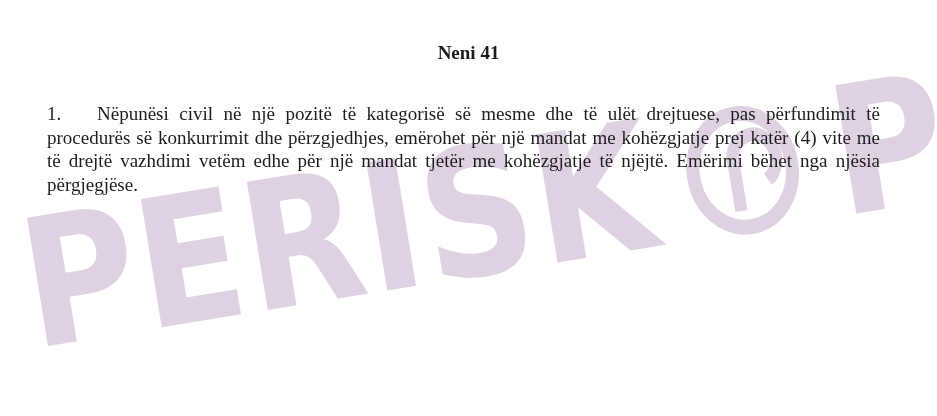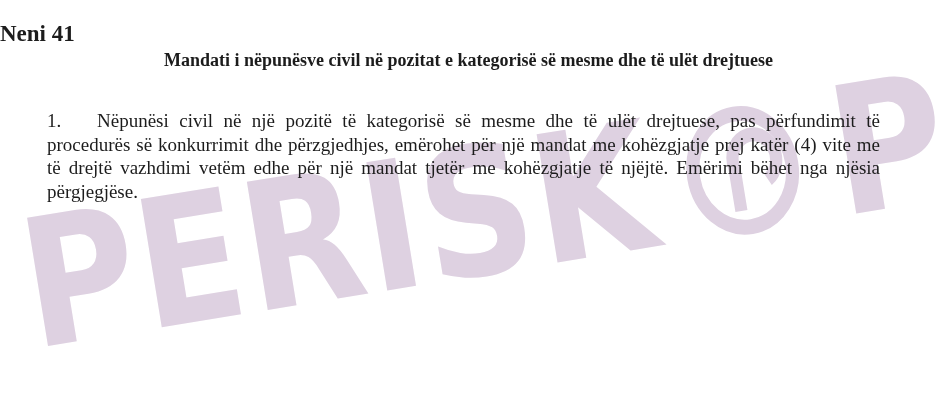--- a/index.html
+++ b/index.html
@@ -34,24 +34,24 @@
     pointer-events: none;
   }
   .watermark .wm-logo { margin: 0 38px; display: block; }
 
   
   .doc {
     position: relative;
     z-index: 1;
   }
   .doc-title {
-    margin-top: 23px;
-    text-align: left;
+    margin-top: 42px;
+    text-align: center;
     font-weight: bold;
-    font-size: 23px;
+    font-size: 19px;
     line-height: 22px;
   }
   .doc-subtitle {
     margin-top: 4px;
     text-align: center;
     font-weight: bold;
     font-size: 18px;
     line-height: 22px;
   }
   .content {
@@ -78,21 +78,20 @@
     <span>PERISK</span>
     <svg class="wm-logo" width="132" height="132" viewBox="0 0 132 132">
       <circle cx="66" cy="66" r="57" fill="none" stroke="currentColor" stroke-width="15"></circle>
       <path d="M 57 106 L 57 63 A 25 25 0 1 1 93 79" fill="none" stroke="currentColor" stroke-width="14"></path>
     </svg>
     <span>PI</span>
   </div>
 
   <div class="doc" style="color: rgb(28, 28, 28);">
     <div class="doc-title">Neni 41</div>
-    <div class="doc-subtitle">Mandati i nëpunësve civil në pozitat e kategorisë së mesme dhe të ulët drejtuese</div>
     <div class="content" id="paragraphs">
   <p class="para"><span class="num">1.</span><span>Nëpunësi civil në një pozitë të kategorisë së mesme dhe të ulët drejtuese, pas përfundimit të procedurës së konkurrimit dhe përzgjedhjes, emërohet për një mandat me kohëzgjatje prej katër (4) vite me të drejtë vazhdimi vetëm edhe për një mandat tjetër me kohëzgjatje të njëjtë. Emërimi bëhet nga njësia përgjegjëse.</span></p>
 
 
 
 
 </div>
   </div>
 
 </div>

